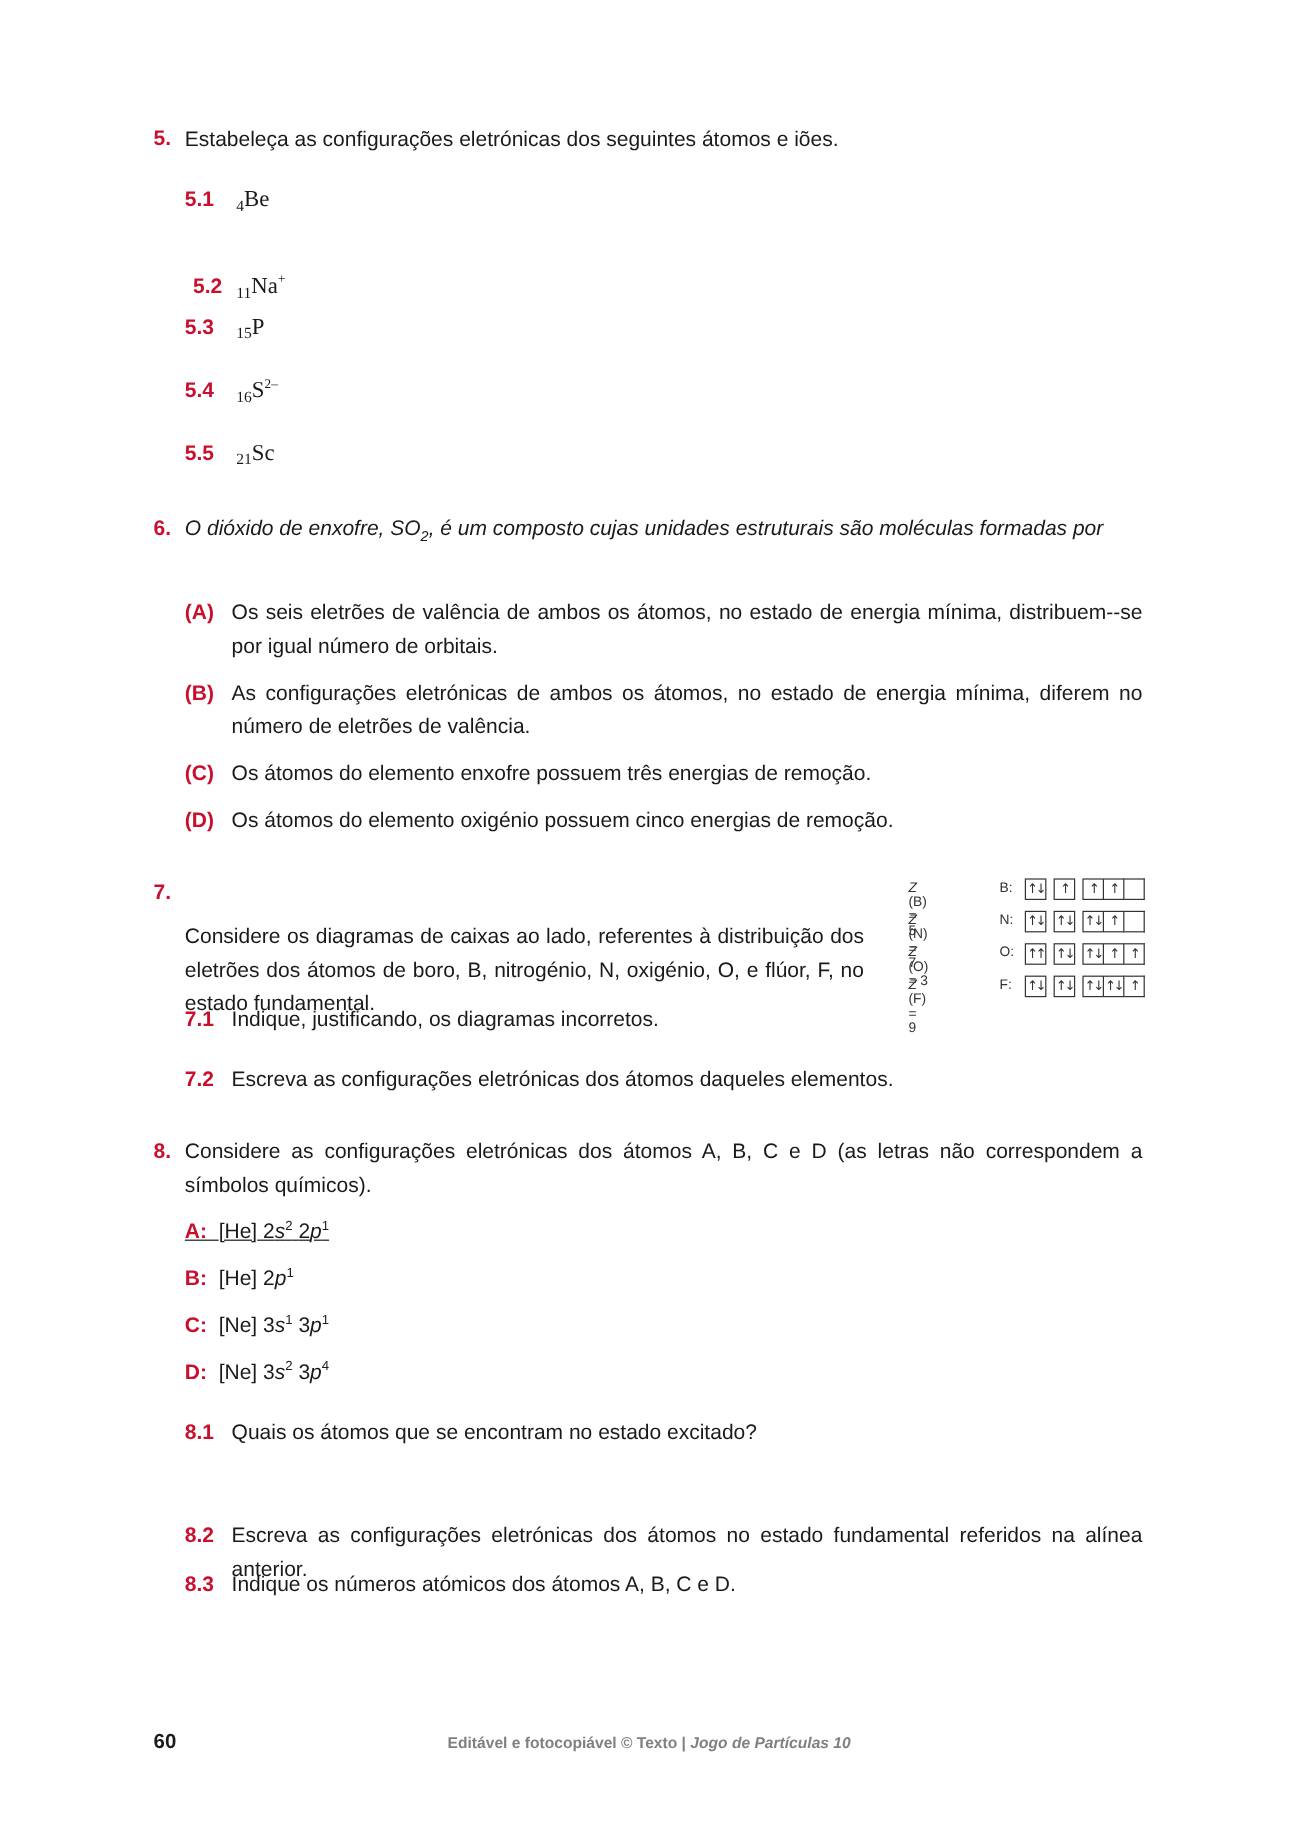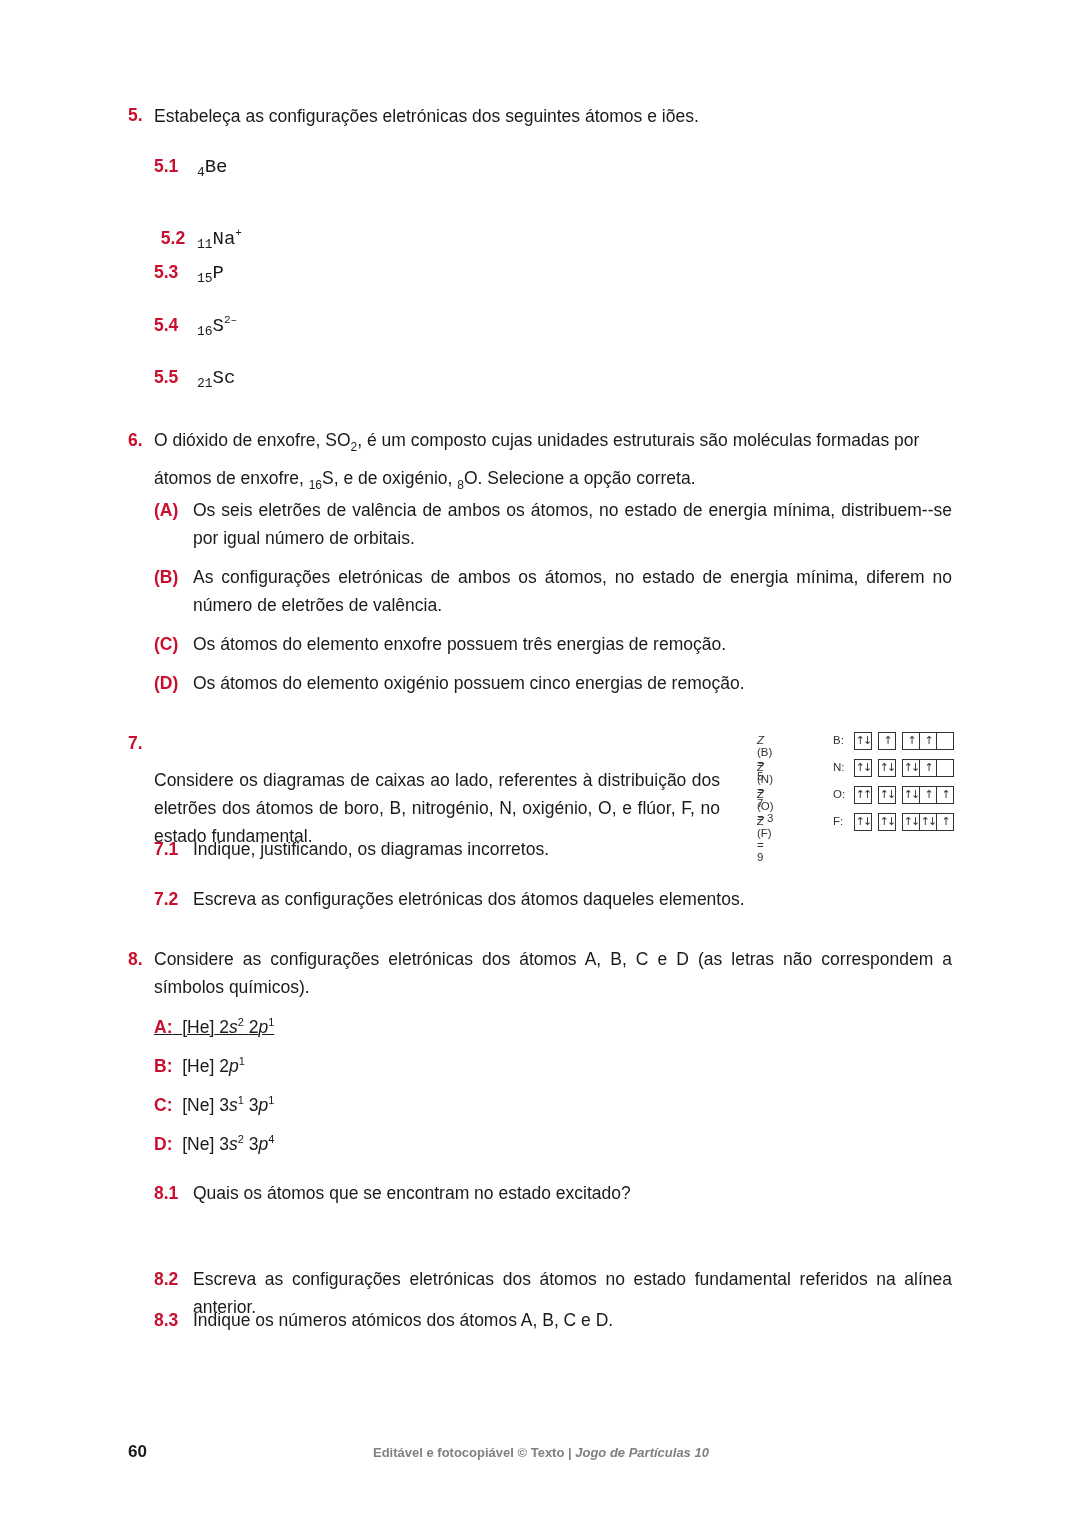--- a/index.html
+++ b/index.html
@@ -2,21 +2,21 @@
 <html><head>
 <meta charset="utf-8">
 <style>
   html, body { margin:0; padding:0; background:#ffffff; }
   body { width:1080px; height:1527px; position:relative; font-family:"Liberation Sans", sans-serif; color:#1a1a1a; font-size:17.5px; overflow:hidden; }
   .red { color:#c8102e; font-weight:bold; }
   .q-num { position:absolute; left:128px; }
   .q-text { position:absolute; left:154px; width:798px; line-height:28px; text-align:justify; }
   .sub { position:absolute; left:154px; }
   .sub .lbl { display:inline-block; width:38px; }
-  .serif { font-family:Liberation Mono, monospace; font-size:19px; }
+  .serif { font-family:Liberation Serif, serif; font-size:19px; }
   .serif sub { font-size:13px; vertical-align:-4px; }
   .serif sup { font-size:11px; vertical-align:8px; }
   .opt { position:absolute; left:154px; width:798px; line-height:28px; }
   .opt .lbl { position:absolute; left:0; top:0; }
   .opt .txt { margin-left:39px; display:block; text-align:justify; }
   .diagram { position:absolute; left:757px; top:732px; font-size:11.5px; color:#333; }
   .drow { position:relative; height:27px; }
   .drow .z { position:absolute; left:0; top:2px; }
   .drow .z i { font-style:italic; }
   .drow .el { position:absolute; left:76px; top:2px; }
@@ -54,23 +54,22 @@
     <span class="serif"><sub>16</sub><span>S</span><sup>2–</sup></span>
   </div>
   <div class="sub" style="top:367px;">
     <span class="lbl red">5.5</span>
     <span class="serif"><sub>21</sub><span>Sc</span></span>
   </div>
 </div>
 
 <div>
   <span class="q-num red" style="top:430px;">6.</span>
-  <div class="q-text" style="top:426px;">
+  <div class="q-text" style="top:426px;font-style:italic;">
     <div><span>O dióxido de enxofre, SO</span><sub style="font-size:12px;">2</sub><span>, é um composto cujas unidades estruturais são moléculas formadas por</span></div>
-    <div style="margin-top:3px;"><span>átomos de enxofre, </span><sub style="font-size:12px;">16</sub><span>S</span><span>, e de oxigénio, </span><sub style="font-size:12px;">8</sub><span>O</span><span>. Selecione a opção correta.</span></div>
   </div>
 
   <div class="opt" style="top:496px;">
     <span class="lbl red">(A)</span>
     <span class="txt">Os seis eletrões de valência de ambos os átomos, no estado de energia mínima, distribuem--se por igual número de orbitais.</span>
   </div>
   <div class="opt" style="top:563px;">
     <span class="lbl red">(B)</span>
     <span class="txt">As configurações eletrónicas de ambos os átomos, no estado de energia mínima, diferem no número de eletrões de valência.</span>
   </div>

